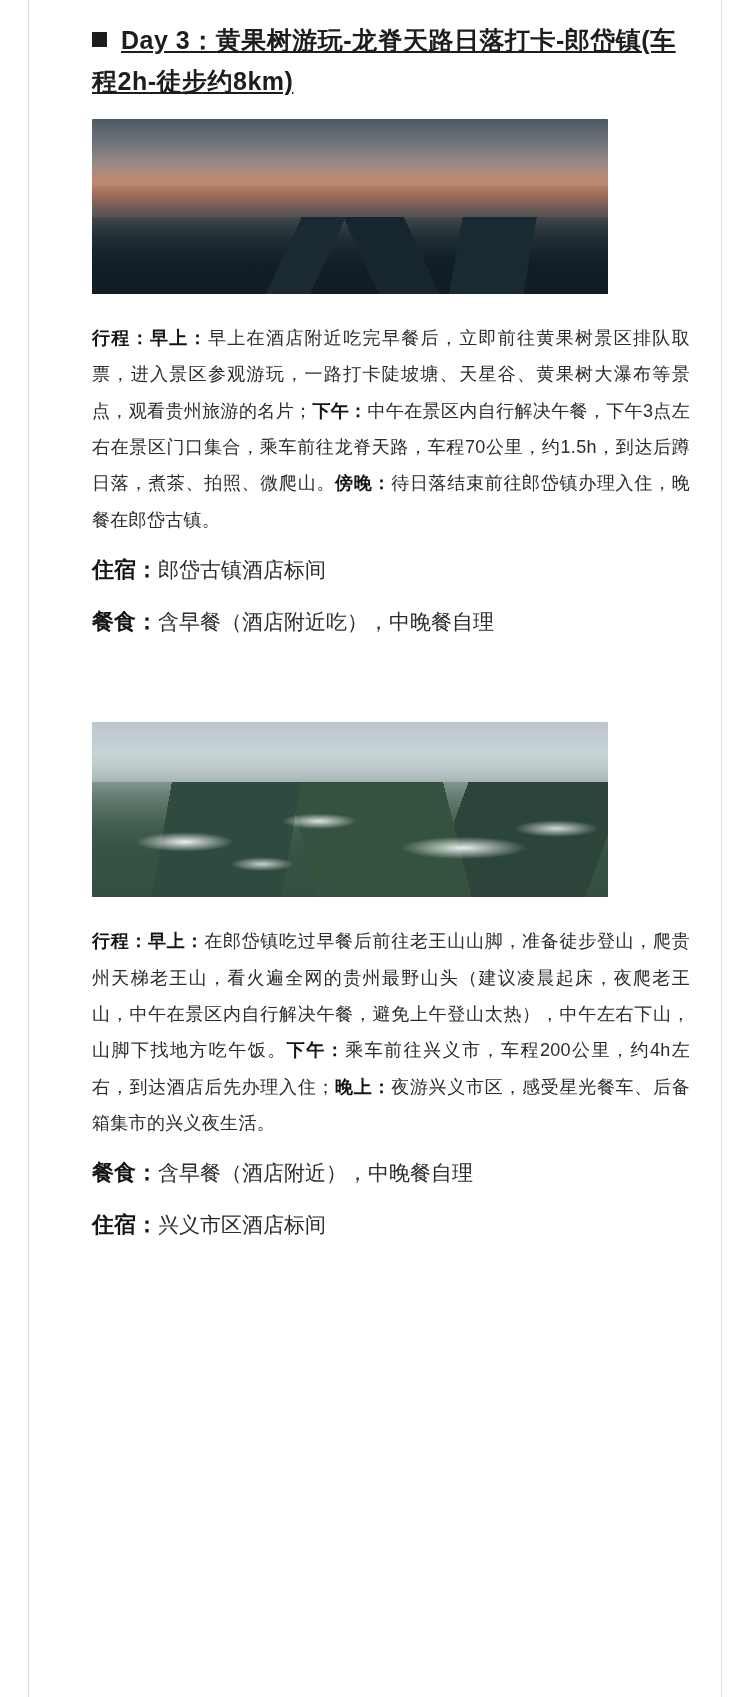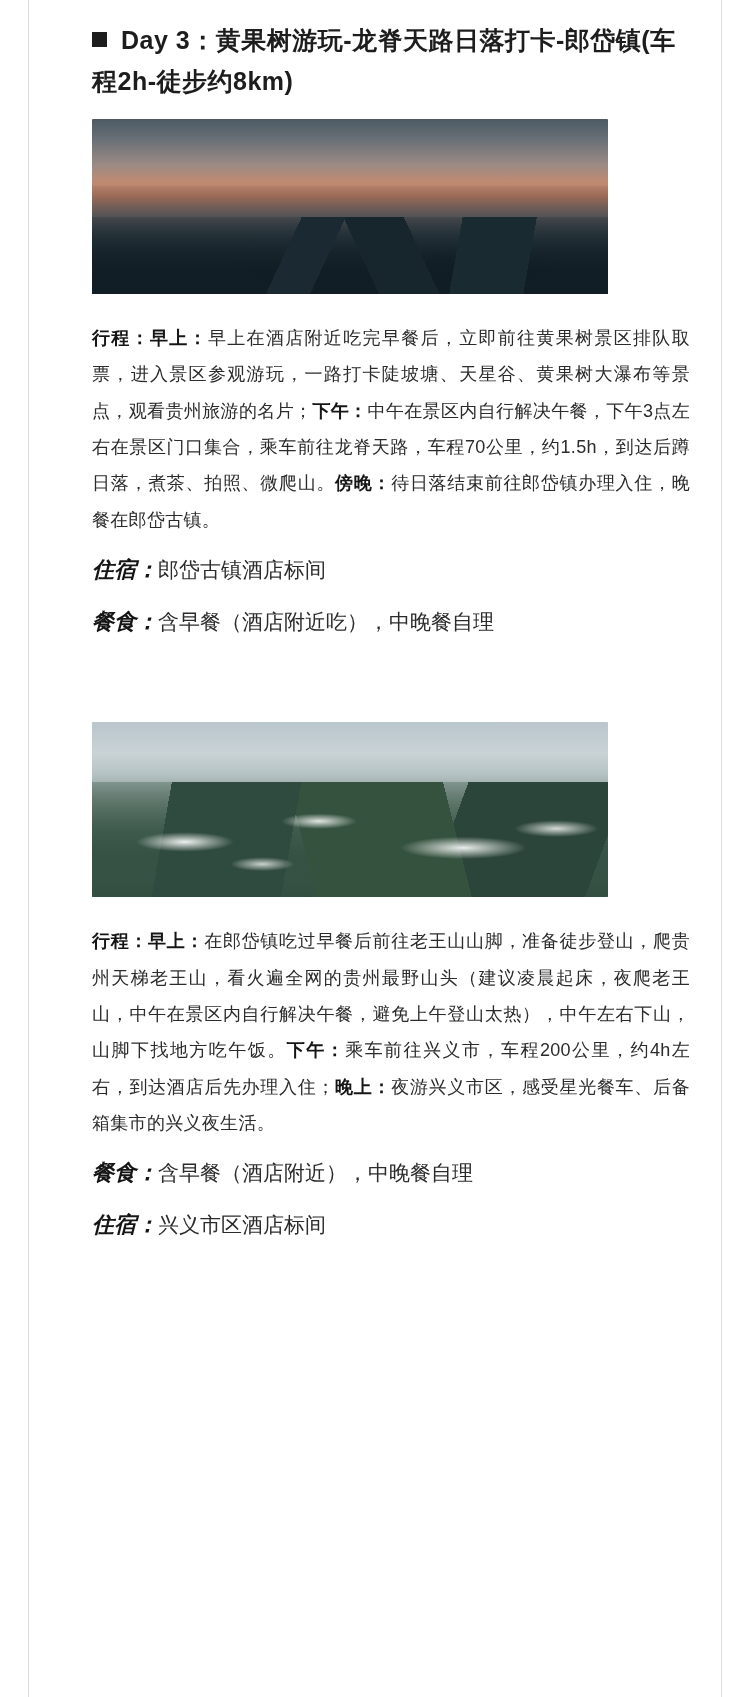--- a/index.html
+++ b/index.html
@@ -39,20 +39,21 @@
   .day-block { padding-top: 20px; }
   .day-block.second { padding-top: 66px; }
 
   h2.day-title {
     margin: 0 0 18px 0;
     font-size: 25px;
     line-height: 1.62;
     font-weight: bold;
     letter-spacing: 0.5px;
     color: #1d1d1d;
+    text-decoration: underline;
   }
   .marker {
     display: inline-block;
     width: 15px;
     height: 15px;
     background: #1d1d1d;
     margin-right: 14px;
     vertical-align: 2px;
   }
 
@@ -144,21 +145,21 @@
   .lbl {
     font-weight: bold;
     color: #151515;
   }
   p.meta-line {
     margin: 0 0 8px 0;
     font-size: 21px;
     line-height: 2.0;
     color: #2b2b2b;
   }
-  p.meta-line .lbl { font-size: 22px; font-style: italic; }
+  p.meta-line .lbl { font-size: 22px; }
   .spacer-bottom { height: 26px; }
 </style>
 </head>
 <body>
 
 <div class="page">
   <div class="rule-left"></div>
   <div class="rule-right"></div>
 
   <div class="content">

